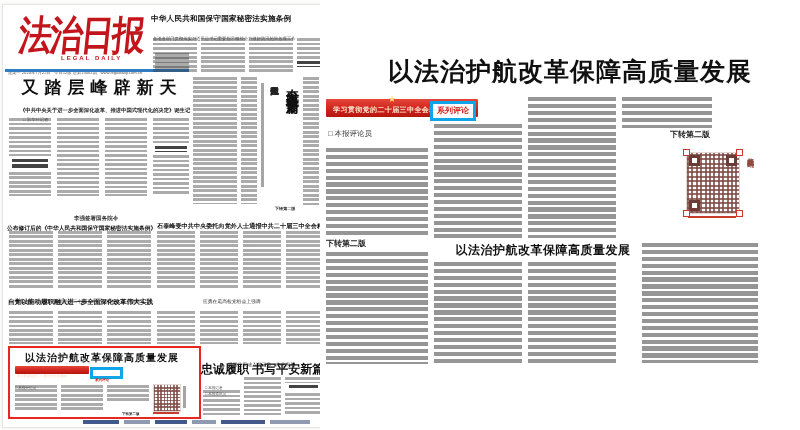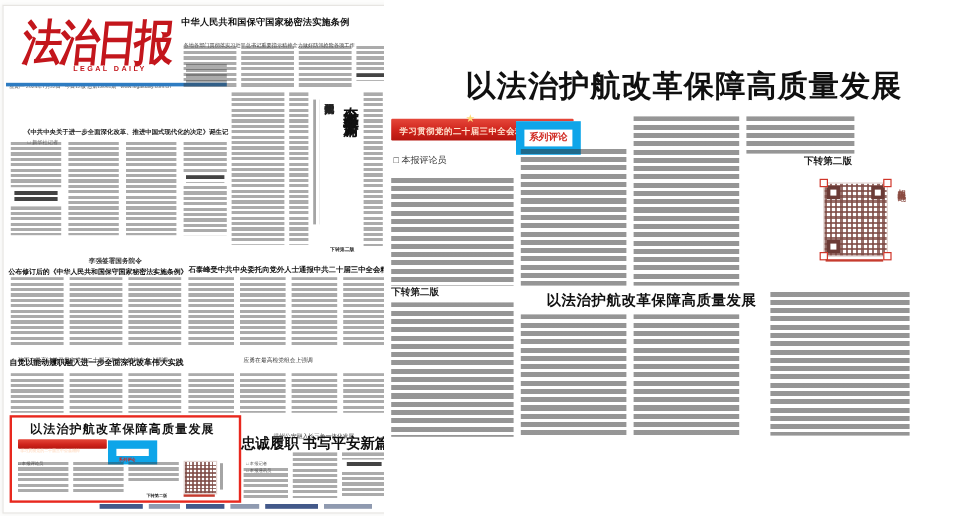--- a/index.html
+++ b/index.html
@@ -11,21 +11,21 @@
   .b{font-weight:bold;}
   .sc{display:inline-block;transform-origin:0 0;white-space:nowrap;}
   
   .gk{background:repeating-linear-gradient(180deg,rgba(55,55,55,.42) 0 2.7px,transparent 2.7px 4.5px);}
   .g7{background:repeating-linear-gradient(180deg,rgba(45,45,45,.50) 0 4.2px,transparent 4.2px 6.9px);}
   .gb{background:repeating-linear-gradient(180deg,rgba(15,15,15,.78) 0 3.2px,transparent 3.2px 5.4px);}
   .gv{background:repeating-linear-gradient(90deg,rgba(55,55,55,.45) 0 2.7px,transparent 2.7px 4.6px);}
   .page{background:#ffffff;border:1px solid #e7e5e2;box-shadow:0 0 4px rgba(0,0,0,.06);}
   .masthead-title{color:#c3161c;font-weight:bold;transform:scaleY(1.22) skewX(-7deg);letter-spacing:-2px;}
   .banner{background:linear-gradient(180deg,#e5473a 0%,#cf241c 55%,#b5160f 100%);border-radius:1px;}
-  .tagbox{background:#fff;border:7px solid #0ea5e9;color:#cf241c;}
+  .tagbox{background:#fff;border:3px solid #0ea5e9;color:#cf241c;}
   .qr{background:#fff;border:1px solid #e3d5d2;
       background-image:repeating-linear-gradient(0deg,rgba(125,74,68,.8) 0 2px,transparent 2px 4.4px),
                        repeating-linear-gradient(90deg,rgba(125,74,68,.8) 0 2px,transparent 2px 4.4px);}
   .qrmini{background:#fff;border:1px solid #e3d5d2;
       background-image:repeating-linear-gradient(0deg,rgba(125,74,68,.8) 0 1.5px,transparent 1.5px 3.2px),
                        repeating-linear-gradient(90deg,rgba(125,74,68,.8) 0 1.5px,transparent 1.5px 3.2px);}
   .finder{position:absolute;background:#6b3b36;}
   .finder::after{content:"";position:absolute;left:3px;top:3px;right:3px;bottom:3px;background:#fff;}
   .cmark{position:absolute;width:5px;height:5px;border:1.5px solid #d0362a;background:#fff;}
   .vtext{writing-mode:vertical-rl;text-orientation:upright;}
@@ -57,20 +57,21 @@
     <div class="abs gk" style="left:150px;top:33px;width:44px;height:36px;"></div>
     <div class="abs gk" style="left:198px;top:33px;width:44px;height:36px;"></div>
     <div class="abs gk" style="left:246px;top:33px;width:44px;height:36px;"></div>
     <div class="abs gk" style="left:294px;top:33px;width:36px;height:22px;"></div>
     <div class="abs gb" style="left:294px;top:56px;width:34px;height:6px;"></div>
     <div class="abs gk" style="left:334px;top:33px;width:38px;height:24px;"></div>
     <div class="abs b" style="left:348px;top:59px;height:7px;color:#222;">
       <span class="sc" style="font-size:6px;transform:scale(.68);">下转第二版</span>
     </div>
 
+    <div class="abs b c nw" style="left:16px;top:71px;width:166px;font-size:17px;letter-spacing:6px;color:#0f0f0f;">又踏层峰辟新天</div>
     <div class="abs" style="left:17px;top:95px;width:166px;height:8px;color:#222;">
       <span class="sc b" style="font-size:7px;transform:scale(.76);">《中共中央关于进一步全面深化改革、推进中国式现代化的决定》诞生记</span>
     </div>
     <div class="abs" style="left:20px;top:104px;height:7px;color:#666;">
       <span class="sc" style="font-size:6px;transform:scale(.72);">□ 新华社记者</span>
     </div>
     <div class="abs gk" style="left:6px;top:113px;width:42px;height:38px;"></div>
     <div class="abs gb" style="left:9px;top:154px;width:36px;height:10px;"></div>
     <div class="abs gk" style="left:6px;top:167px;width:42px;height:24px;"></div>
     <div class="abs gk" style="left:54px;top:113px;width:42px;height:78px;"></div>

